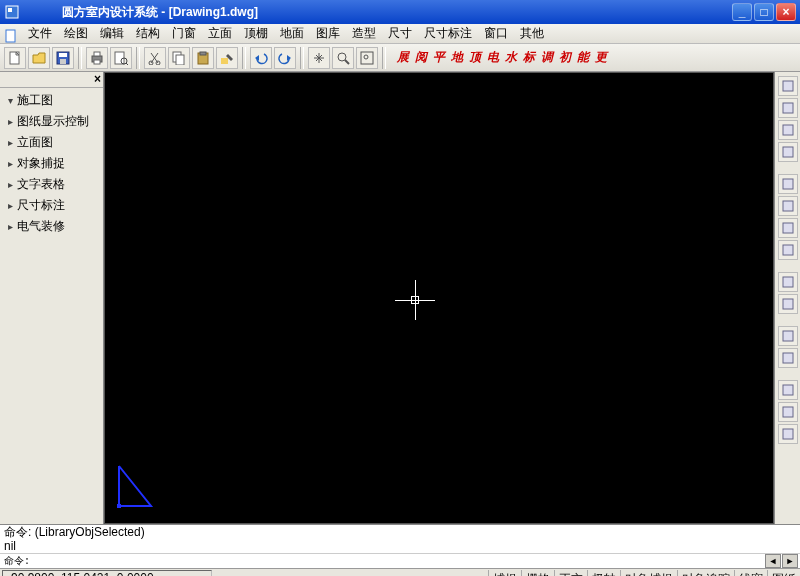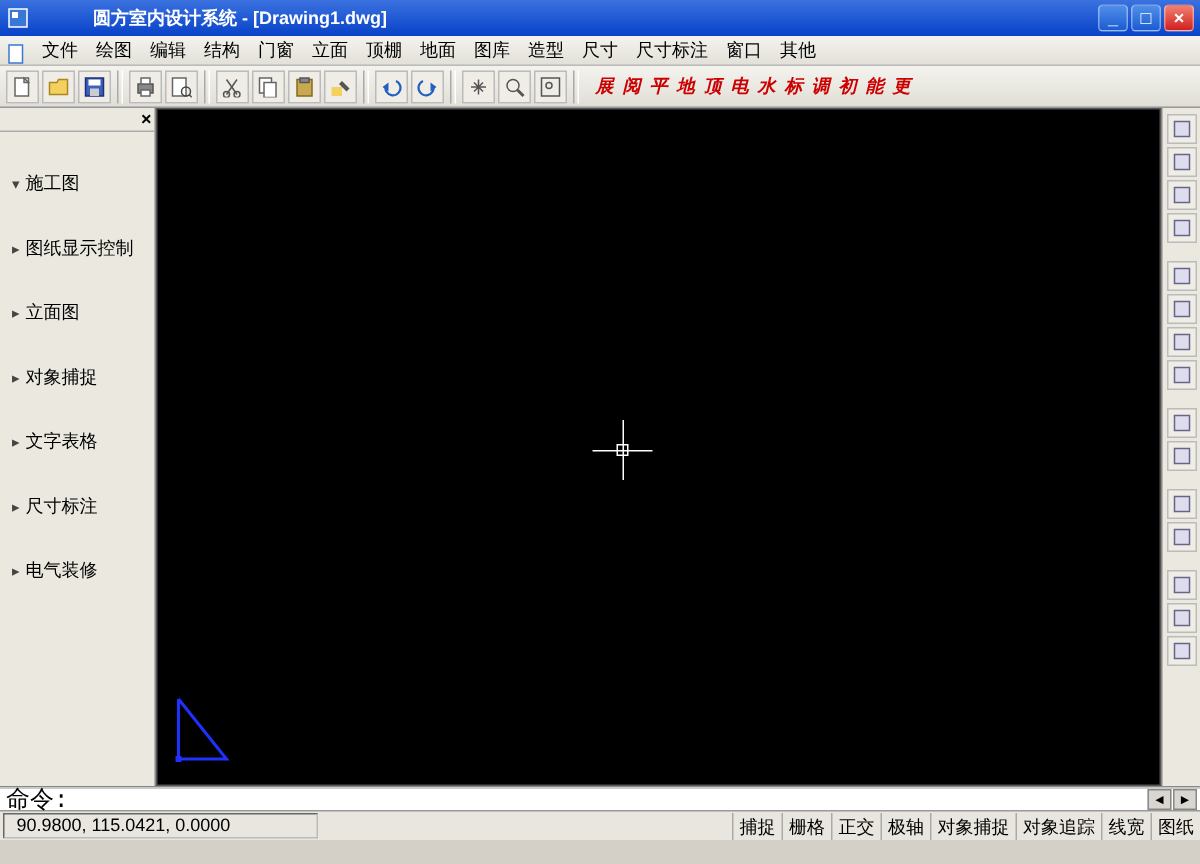--- a/index.html
+++ b/index.html
@@ -19,36 +19,36 @@
 .tool-btn { width: 22px; height: 22px; border: 1px solid #bbb; background: #efede5; display: flex; align-items: center; justify-content: center; cursor: pointer; }
 .tool-btn svg { display:block; }
 .tool-sep { width: 4px; height: 22px; border-left: 1px solid #aaa; border-right: 1px solid #fff; margin: 0 2px; }
 .red-tabs { display: flex; align-items: center; margin-left: 4px; }
 .red-tab { color: #c00; font-weight: bold; font-style: italic; padding: 0 3px; cursor: pointer; }
 .main-area { display: flex; height: 452px; }
 .side-panel { width: 104px; background: #eae8df; border-right: 1px solid #888; display: flex; flex-direction: column; }
 .side-panel .panel-head { height: 16px; display: flex; justify-content: flex-end; padding-right: 2px; border-bottom: 1px solid #aaa; }
 .side-panel .panel-head span { cursor: pointer; font-weight: bold; }
 .tree { padding: 2px 4px; }
-.tree-item { padding: 2px 0 2px 4px; white-space: nowrap; cursor: pointer; margin-top: 22px; }
+.tree-item { padding: 2px 0 2px 4px; white-space: nowrap; cursor: pointer; }
 .tree-item::before { content: "▸"; font-size: 10px; margin-right: 4px; color: #444; }
 .tree-item.expanded::before { content: "▾"; }
 .canvas-wrap { flex: 1; background: #000; position: relative; border: 1px solid #555; }
 .crosshair { position: absolute; left: 310px; top: 227px; pointer-events: none; }
 .crosshair .h { position: absolute; width: 40px; height: 1px; background: #fff; left: -20px; top: 0; }
 .crosshair .v { position: absolute; height: 40px; width: 1px; background: #fff; top: -20px; left: 0; }
 .crosshair .sq { position: absolute; width: 8px; height: 8px; border: 1px solid #fff; left: -4px; top: -4px; }
 .ucs-icon { position: absolute; left: 10px; bottom: 10px; pointer-events: none; }
 .right-tools { width: 26px; background: #eae8df; border-left: 1px solid #888; display: flex; flex-direction: column; align-items: center; padding: 4px 0; gap: 2px; }
 .right-tool { width: 20px; height: 20px; border: 1px solid #bbb; background: #efede5; cursor: pointer; display:flex; align-items:center; justify-content:center; }
 .right-sep { height: 8px; }
 .cmd-area { border-top: 1px solid #888; background: #fff; }
 .cmd-lines { height: 28px; overflow: hidden; padding: 0 4px; font-family: "Courier New", monospace; font-size: 12px; line-height: 14px; }
 .cmd-input-row { display: flex; align-items: center; border-top: 1px solid #ccc; height: 15px; }
-.cmd-label { font-family: "Courier New", monospace; font-size: 16px; padding-left: 4px; }
+.cmd-label { font-family: "Courier New", monospace; font-size: 10px; padding-left: 4px; }
 .cmd-input { flex: 1; border: none; outline: none; font-family: "Courier New", monospace; font-size: 12px; height: 14px; }
 .cmd-scroll { width: 40px; display: flex; justify-content: flex-end; padding-right: 2px; gap: 1px; }
 .cmd-scroll button { width: 16px; height: 14px; font-size: 9px; border: 1px solid #888; background: #d8d6ce; cursor: pointer; }
 .statusbar { height: 20px; background: #e8e6de; border-top: 1px solid #999; display: flex; align-items: center; }
 .status-coords { padding: 0 8px; border: 1px inset #bbb; margin: 1px 2px; height: 17px; line-height: 15px; min-width: 210px; }
 .status-spacer { flex: 1; }
 .status-btn { padding: 0 4px; border-left: 1px solid #aaa; height: 18px; line-height: 18px; cursor: pointer; }
 </style>
 </head>
 <body>
@@ -306,20 +306,24 @@
       </div>
       <div class="right-tool">
         <svg width="14" height="14">
           <rect x="2" y="2" width="10" height="10" fill="#dde" stroke="#668"></rect>
         </svg>
       </div>
     </div>
 </div>
 
 <div class="cmd-area">
+  <div class="cmd-lines">
+    <div>命令: (LibraryObjSelected)</div>
+    <div>nil</div>
+  </div>
   <div class="cmd-input-row">
     <span class="cmd-label">命令:</span>
     <input class="cmd-input" style="">
     <div class="cmd-scroll">
       <button>◄</button>
       <button>►</button>
     </div>
   </div>
 </div>
 

